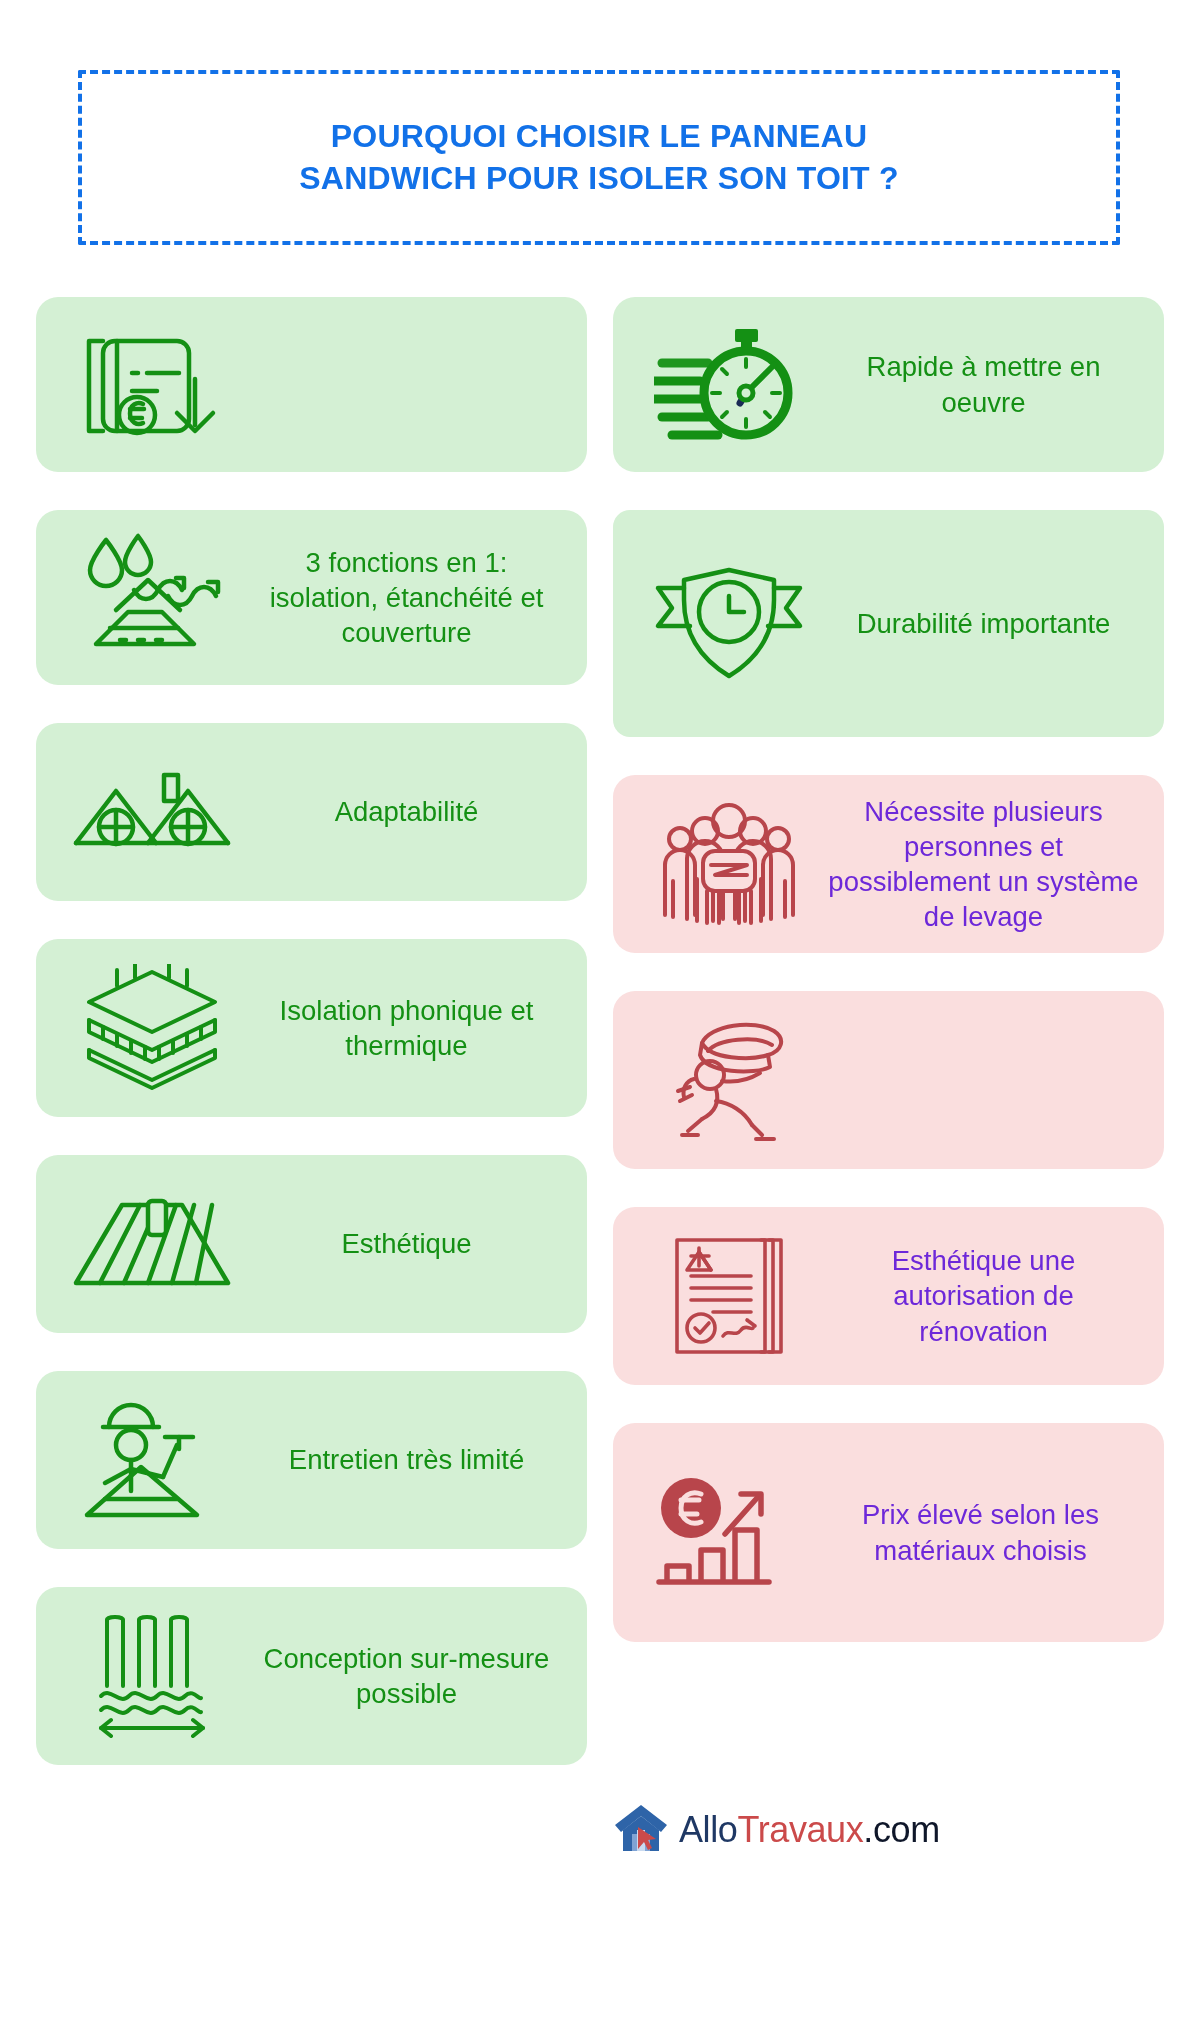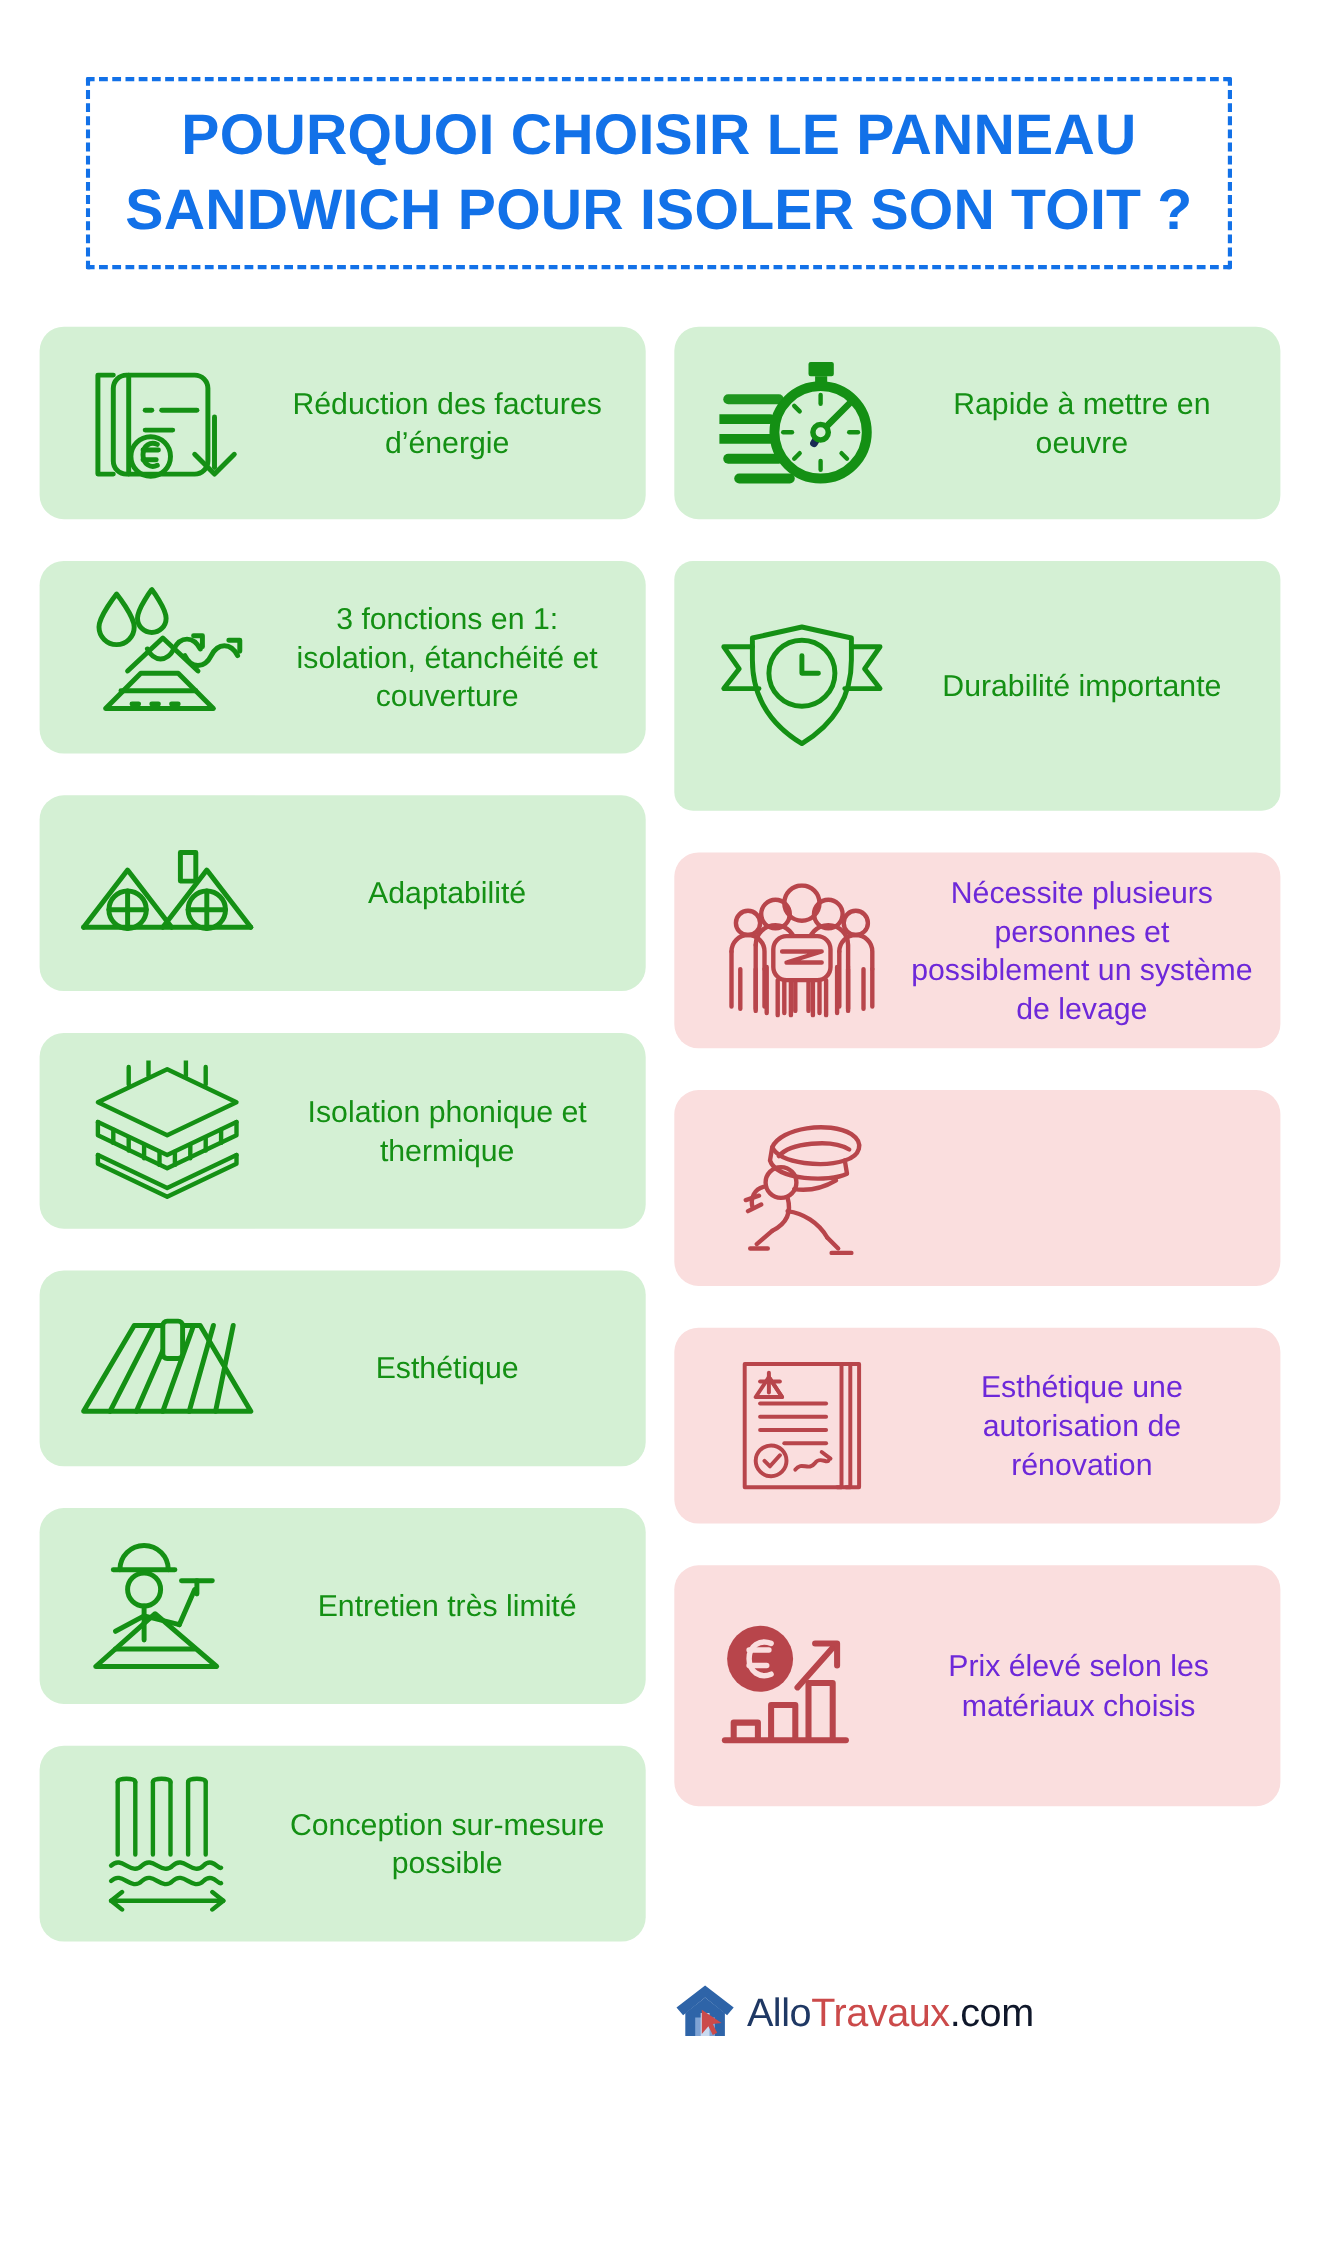--- a/index.html
+++ b/index.html
@@ -25,21 +25,21 @@
     width: 1042px;
     height: 175px;
     border: 4px dashed #1271E8;
     border-radius: 2px;
     display: flex;
     align-items: center;
     justify-content: center;
   }
   #title-text {
     color: #1271E8;
-    font-size: 52px;
+    font-size: 32px;
     font-weight: bold;
     line-height: 1.30;
     text-align: center;
     letter-spacing: 0.2px;
     padding: 0 30px;
   }
   #title-text .t-line { display: block; white-space: nowrap; }
 
   
   #grid {
@@ -136,21 +136,20 @@
             <path d="M55 52 L61 52"></path>
             <path d="M70 52 L102 52"></path>
             <path d="M55 70 L80 70"></path>
             <circle cx="60" cy="94" r="18"></circle>
             <path d="M53 88 L67 88 M53 97 L65 97"></path>
             <path d="M66 83 C60 80 53 84 53 92.5 C53 101 60 105 66 102"></path>
             <path d="M118 58 L118 104"></path>
             <path d="M100 92 L118 110 L136 92"></path>
           </svg>
         </div>
-        <div class="card-label">Réduction des factures d’énergie</div>
       </div>
 
       <div class="card green h-lg" style="height:175px;">
         <div class="card-icon">
           <svg width="152" height="132" viewBox="0 0 152 132" fill="none" stroke="#149014" stroke-width="4.5" stroke-linecap="round" stroke-linejoin="round">
             <path d="M30 8 C30 8 14 28 14 38 A16 16 0 0 0 46 38 C46 28 30 8 30 8 Z"></path>
             <path d="M62 4 C62 4 49 21 49 30 A13 13 0 0 0 75 30 C75 21 62 4 62 4 Z"></path>
             <path d="M58 58 C64 70 76 70 82 58 C88 46 100 46 106 58"></path>
             <path d="M100 46 L108 46 L108 56"></path>
             <path d="M92 64 C98 76 110 76 116 64 C122 52 134 52 140 64"></path>

